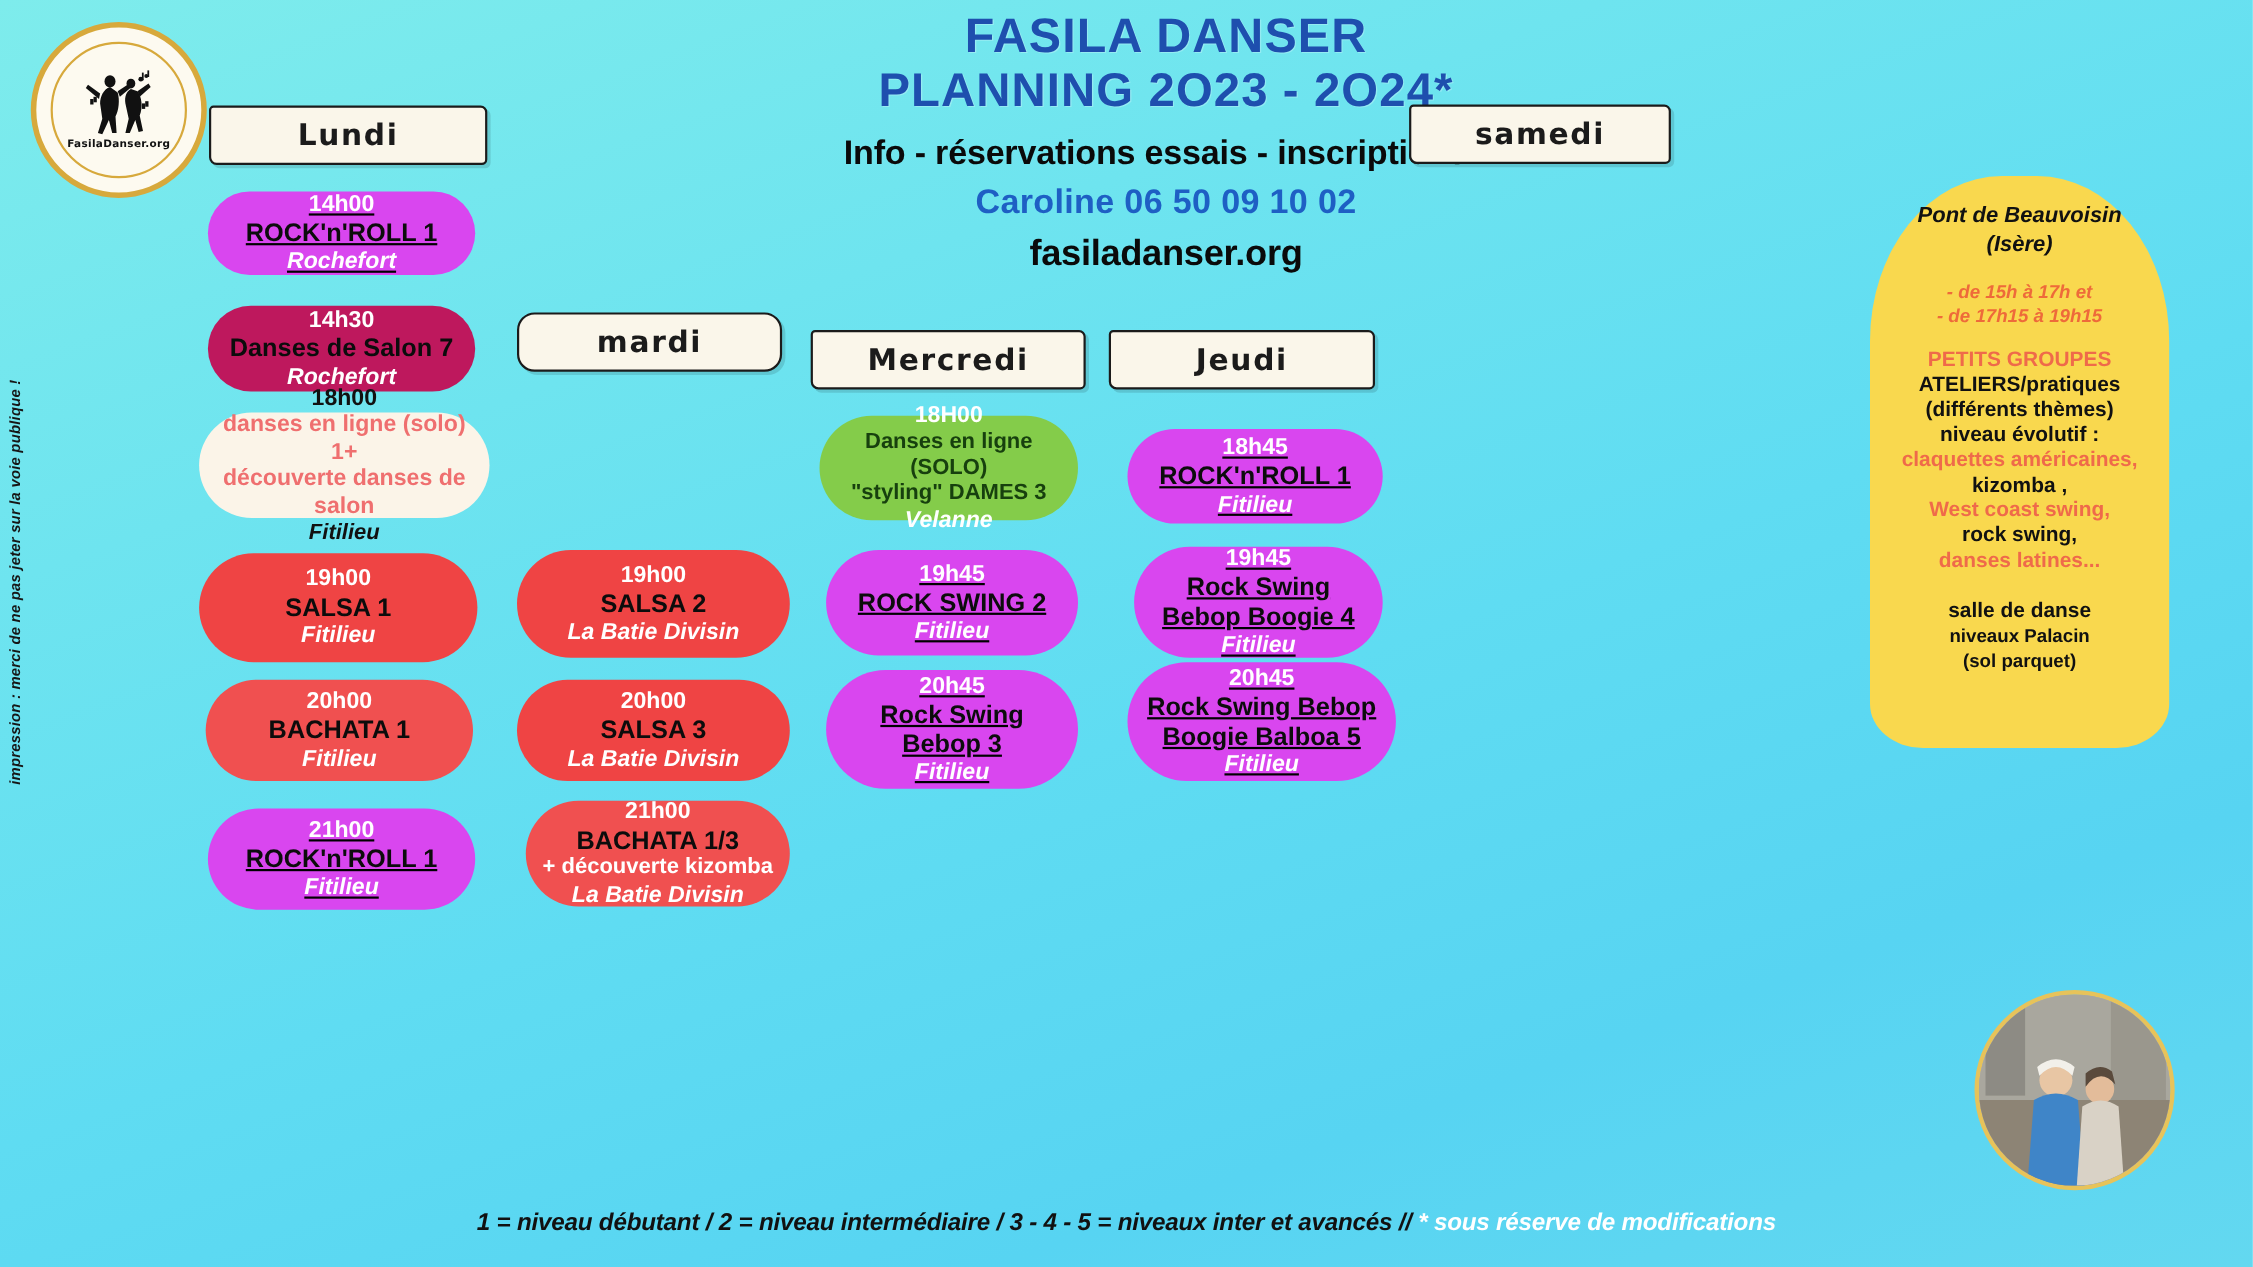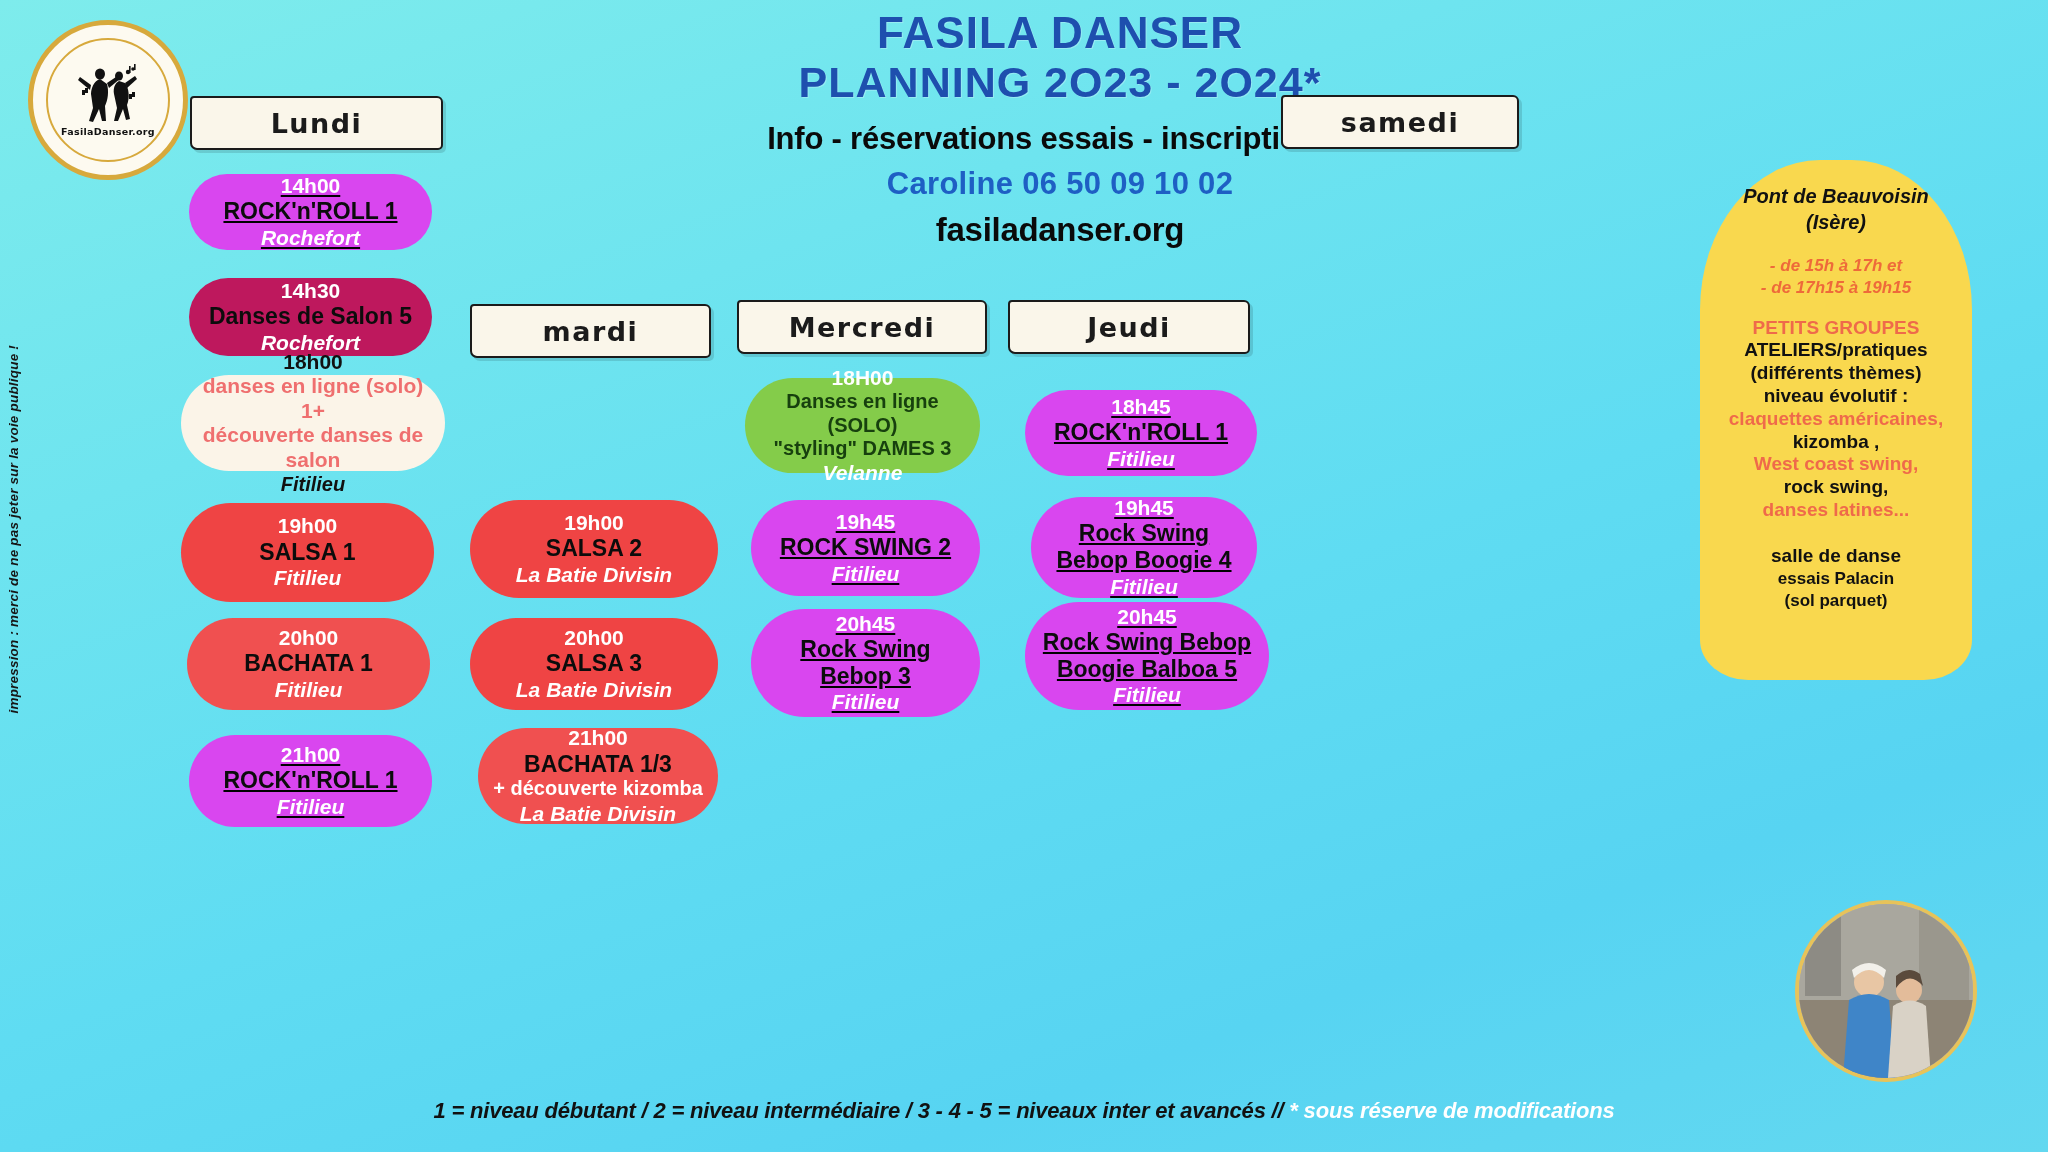--- a/index.html
+++ b/index.html
@@ -152,41 +152,41 @@
   <div class="title1">FASILA  DANSER</div>
   <div class="title2">PLANNING 2O23 - 2O24*</div>
   <div class="subtitle">Info - réservations essais  - inscriptions :</div>
   <div class="contact">Caroline  06 50 09 10 02</div>
   <div class="website">fasiladanser.org</div>
 </div>
 
 <div class="day-box" style="left:190px;top:96px;width:249px;height:50px;">
   <span>Lundi</span>
 </div>
-<div class="day-box" style="left:470px;top:304px;width:237px;height:50px;">
+<div class="day-box" style="left:470px;top:284px;width:237px;height:50px;border-radius:16px;">
   <span>mardi</span>
 </div>
 <div class="day-box" style="left:737px;top:300px;width:246px;height:50px;">
   <span>Mercredi</span>
 </div>
 <div class="day-box" style="left:1008px;top:300px;width:238px;height:50px;">
   <span>Jeudi</span>
 </div>
 <div class="day-box" style="left:1281px;top:95px;width:234px;height:50px;">
   <span>samedi</span>
 </div>
 
 <div class="pill blue" style="left:189px;top:174px;width:243px;height:76px;">
   <div class="time">14h00</div>
   <div class="name">ROCK'n'ROLL 1</div>
   <div class="place">Rochefort</div>
 </div>
 <div class="pill orange" style="left:189px;top:278px;width:243px;height:78px;">
   <div class="time">14h30</div>
-  <div class="name">Danses de Salon 5</div>
+  <div class="name">Danses de Salon 7</div>
   <div class="place">Rochefort</div>
 </div>
 <div class="pill white" style="left:181px;top:375px;width:264px;height:96px;">
   <div class="time">18h00</div>
   <div class="name">danses en ligne (solo) 1+</div>
   <div class="name">découverte danses de salon</div>
   <div class="place">Fitilieu</div>
 </div>
 <div class="pill violet" style="left:181px;top:503px;width:253px;height:99px;">
   <div class="time">19h00</div>
@@ -266,21 +266,21 @@
   <div class="sb-black">ATELIERS/pratiques</div>
   <div class="sb-black">(différents thèmes)</div>
   <div class="sb-black">niveau évolutif :</div>
   <div class="sb-red">claquettes américaines,</div>
   <div class="sb-black">kizomba ,</div>
   <div class="sb-red">West coast swing,</div>
   <div class="sb-black">rock swing,</div>
   <div class="sb-red">danses latines...</div>
   <div class="sb-venue">
     <div class="big">salle de danse</div>
-    <div>essais Palacin</div>
+    <div>niveaux Palacin</div>
     <div>(sol parquet)</div>
   </div>
 </div>
 
 <div class="photo">
   <svg width="174" height="174" viewBox="0 0 174 174">
     <rect width="174" height="174" fill="#b9b2a4"></rect>
     <rect x="0" y="0" width="174" height="96" fill="#a9a79e"></rect>
     <rect x="6" y="12" width="36" height="80" fill="#8d8b84"></rect>
     <rect x="120" y="6" width="50" height="90" fill="#9a978d"></rect>

